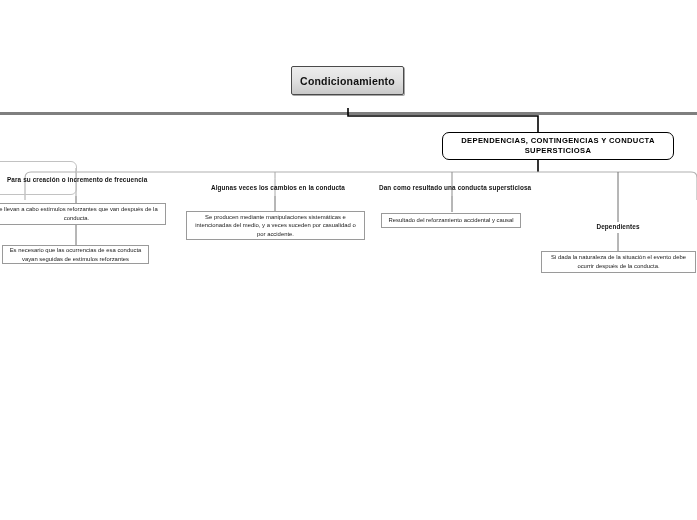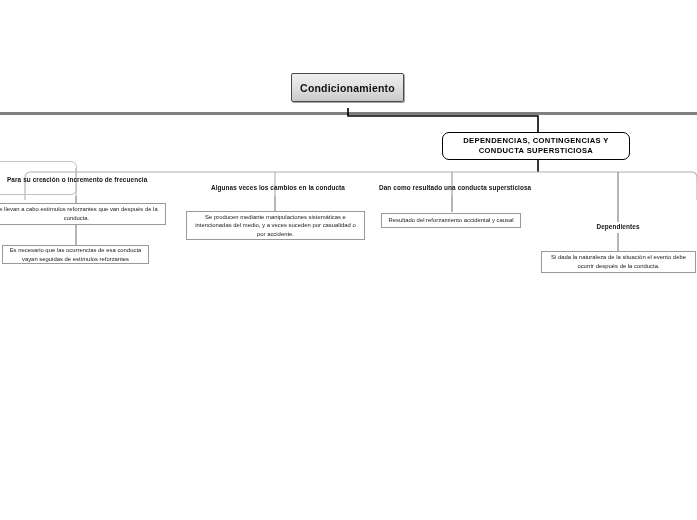--- a/index.html
+++ b/index.html
@@ -23,21 +23,21 @@
     left: 0;
     top: 0;
     width: 697px;
     height: 520px;
     pointer-events: none;
   }
   
   .root-node {
     position: absolute;
     left: 291px;
-    top: 73px;
+    top: 66px;
     width: 113px;
     height: 29px;
     box-sizing: border-box;
     background: linear-gradient(to bottom, #ededed 0%, #e2e2e2 45%, #c9c9c9 100%);
     border: 1px solid #4a4a4a;
     border-radius: 2px;
     box-shadow: 1px 1px 0 rgba(0,0,0,0.35);
     display: flex;
     align-items: center;
     justify-content: center;
@@ -45,21 +45,21 @@
     font-weight: bold;
     color: #111111;
     letter-spacing: 0.2px;
     white-space: nowrap;
   }
   
   .main-node {
     position: absolute;
     left: 442px;
     top: 132px;
-    width: 188px;
+    width: 232px;
     height: 28px;
     box-sizing: border-box;
     background: #ffffff;
     border: 1.6px solid #000000;
     border-radius: 7px;
     display: flex;
     align-items: center;
     justify-content: center;
     text-align: center;
     font-size: 7.6px;

